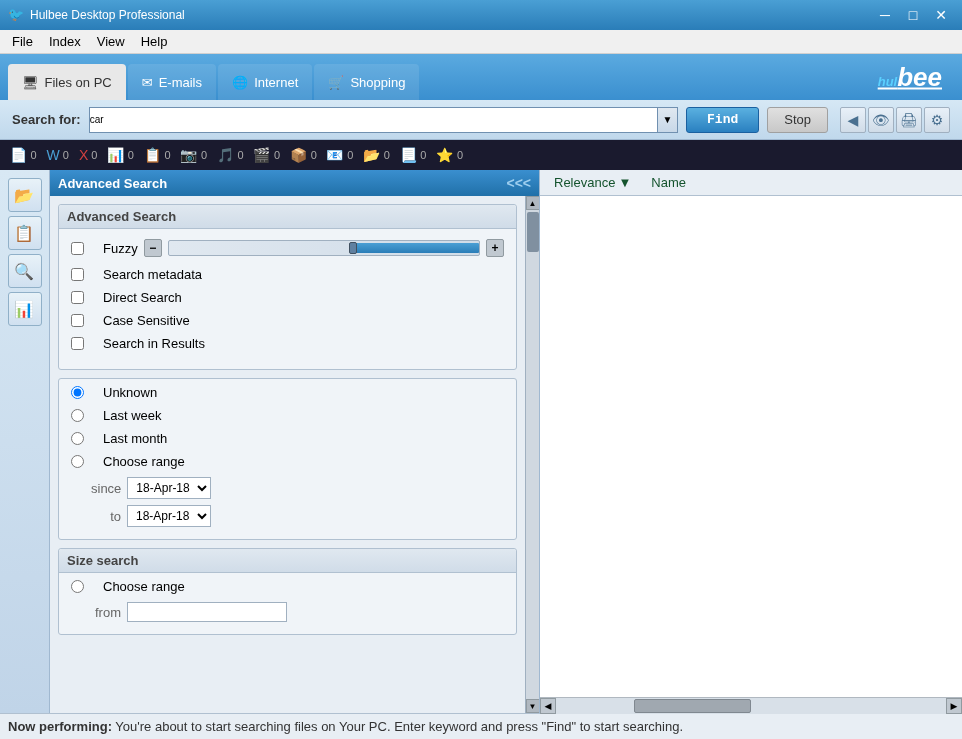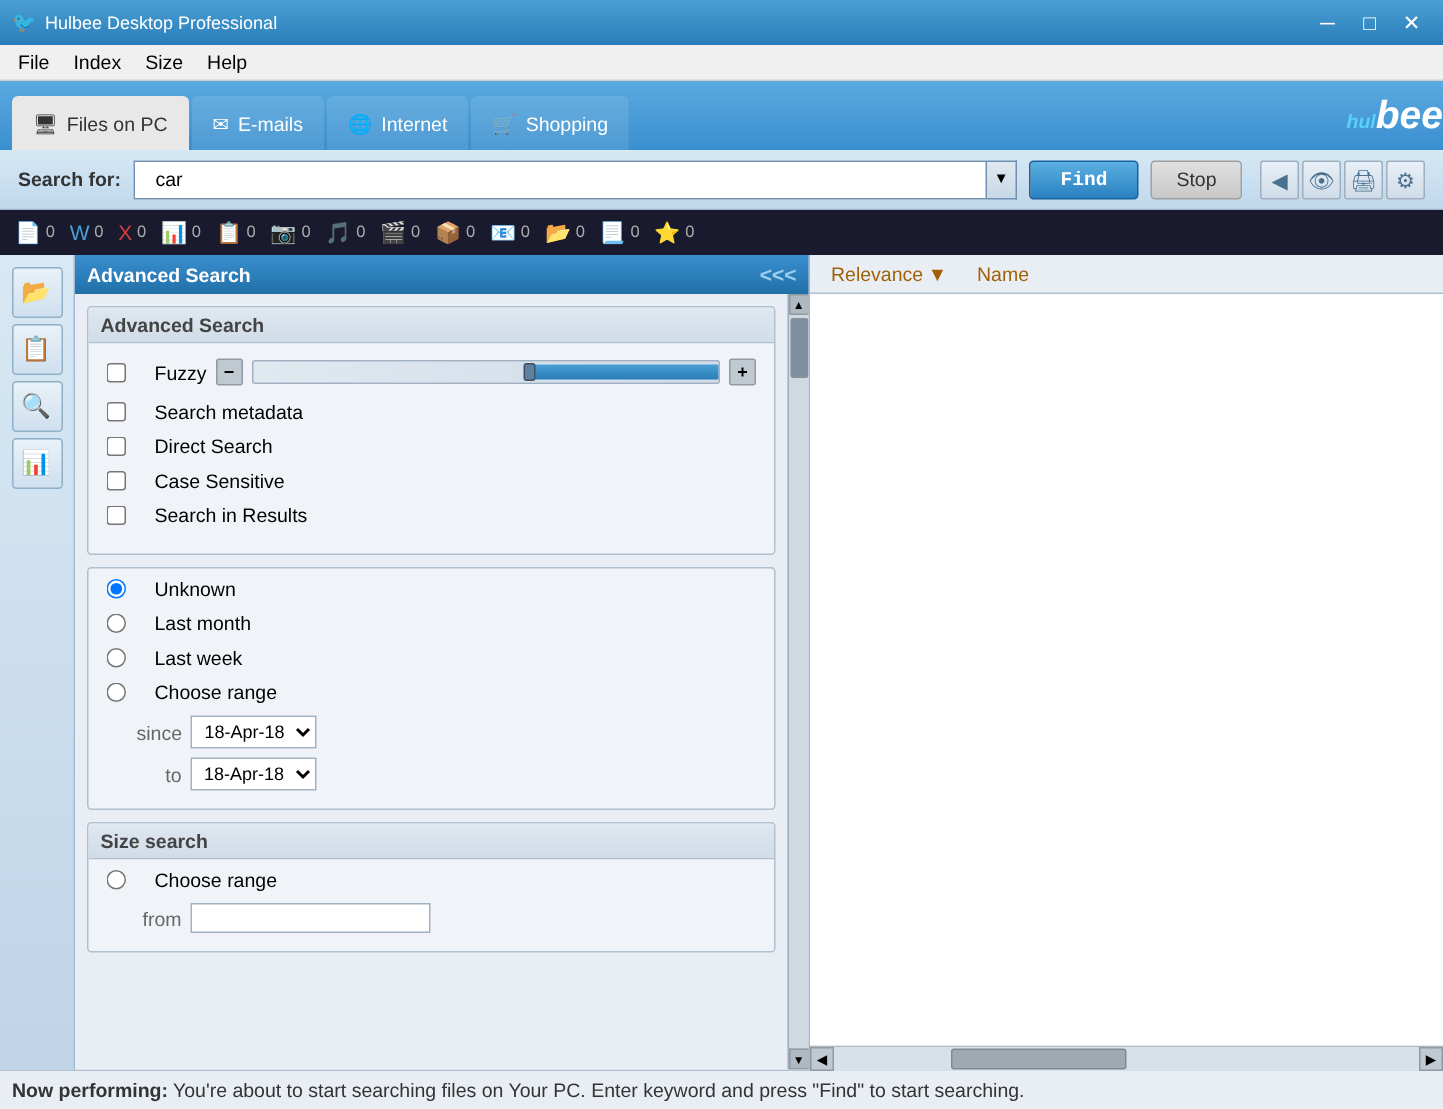--- a/index.html
+++ b/index.html
@@ -63,49 +63,50 @@
       color: white;
       background: rgba(255,255,255,0.1);
       margin-right: 2px;
     }
     .tab.active {
       background: #e8e8e8;
       color: #333;
     }
     .hulbee-logo {
       position: absolute;
-      right: 0;
+      right: 20px;
       top: 50%;
       transform: translateY(-50%);
       font-size: 26px;
       font-weight: bold;
       color: white;
       font-style: italic;
+      text-decoration: underline;
     }
     .hulbee-logo span { color: #a0d8f0; }
 
     
     .search-bar {
       background: linear-gradient(to bottom, #d6e8f5, #c0d8ec);
       height: 40px;
       display: flex;
       align-items: center;
       padding: 0 12px;
       gap: 8px;
       border-bottom: 1px solid #a0b8d0;
     }
     .search-label { font-weight: bold; color: #333; white-space: nowrap; }
     .search-input-wrapper { flex: 1; display: flex; }
     .search-input {
       flex: 1;
       height: 26px;
       border: 1px solid #7090b0;
-      padding: 0 14px;
+      padding: 0 0;
       background: white;
-      font-size: 13px;
+      font-size: 10px;
       outline: none;
     }
     .search-dropdown {
       width: 20px; height: 26px;
       background: linear-gradient(to bottom, #e0e8f0, #c8d8e8);
       border: 1px solid #7090b0;
       border-left: none;
       cursor: pointer;
       display: flex; align-items: center; justify-content: center;
       font-size: 10px;
@@ -351,21 +352,21 @@
       gap: 8px;
     }
     .sort-btn {
       display: flex;
       align-items: center;
       gap: 3px;
       cursor: pointer;
       padding: 2px 6px;
       border-radius: 2px;
       font-size: 12px;
-      color: #a16207;
+      color: #14532d;
     }
     .results-area { flex: 1; background: white; position: relative; }
     .results-scrollbar-h {
       height: 16px;
       background: #d8e0e8;
       border-top: 1px solid #b0b8c0;
       display: flex;
       align-items: center;
     }
     .hscroll-btn {
@@ -415,21 +416,21 @@
   <div class="title-bar-controls">
     <button class="title-bar-btn">─</button>
     <button class="title-bar-btn">□</button>
     <button class="title-bar-btn close">✕</button>
   </div>
 </div>
 
 <div class="menu-bar">
   <div class="menu-item">File</div>
   <div class="menu-item">Index</div>
-  <div class="menu-item">Size</div>
+  <div class="menu-item">View</div>
   <div class="menu-item">Help</div>
 </div>
 
 <div class="tab-bar">
   <div class="tab active">
     <span>🖥</span>
     <span>Files on PC</span>
   </div>
   <div class="tab">
     <span>✉</span>
@@ -584,27 +585,27 @@
           <div class="radio-group">
             <div class="radio-row">
               <label class="checkbox-label">
                 <input type="radio" name="date" checked="" style="">
                 <span>Unknown</span>
               </label>
             </div>
             <div class="radio-row">
               <label class="checkbox-label">
                 <input type="radio" name="date" style="">
+                <span>Last week</span>
+              </label>
+            </div>
+            <div class="radio-row">
+              <label class="checkbox-label">
+                <input type="radio" name="date" style="">
                 <span>Last month</span>
-              </label>
-            </div>
-            <div class="radio-row">
-              <label class="checkbox-label">
-                <input type="radio" name="date" style="">
-                <span>Last week</span>
               </label>
             </div>
             <div class="radio-row">
               <label class="checkbox-label">
                 <input type="radio" name="date" style="">
                 <span>Choose range</span>
               </label>
             </div>
             <div class="date-range-row">
               <span class="date-label">since</span>

